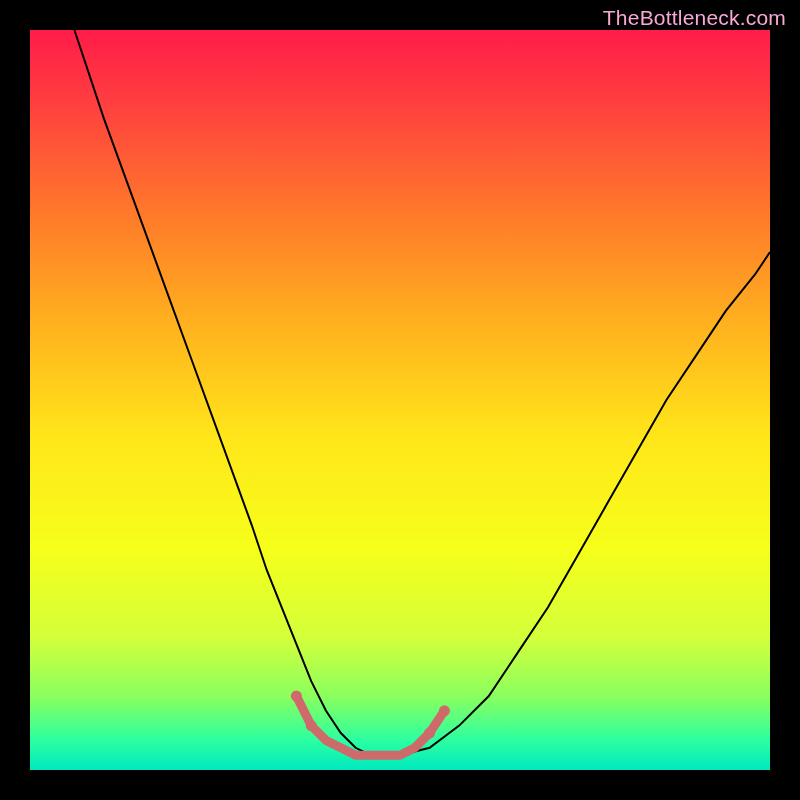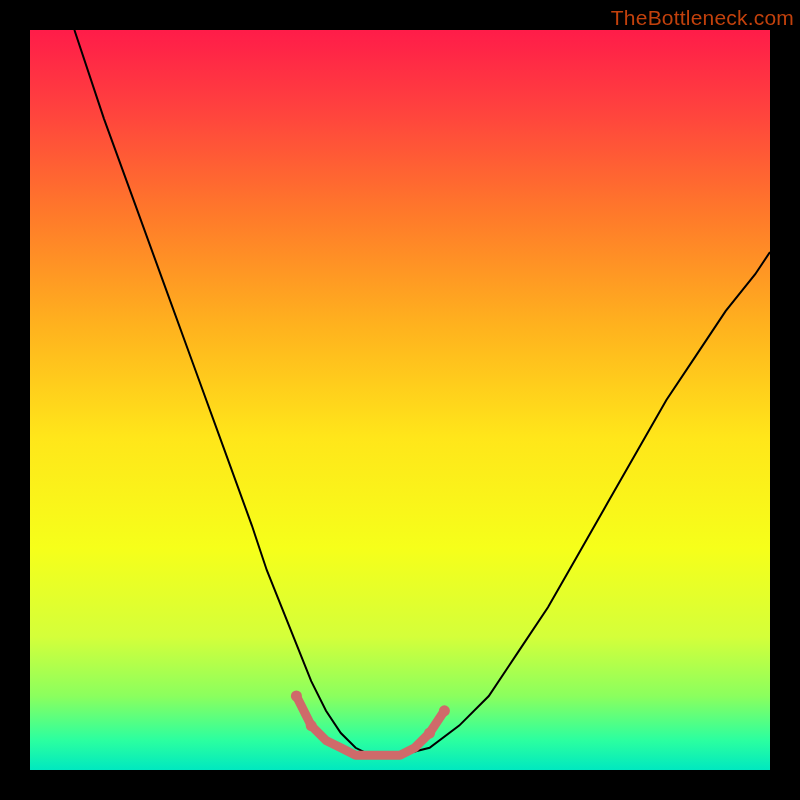--- a/index.html
+++ b/index.html
@@ -34,22 +34,22 @@
   }
   .curves {
     position: absolute;
     inset: 0;
     width: 100%;
     height: 100%;
   }
   .watermark {
     position: absolute;
     top: 6px;
-    right: 6px;
-    color: #c2410c;
+    right: 14px;
+    color: #f9a8d4;
     font-size: 21px;
     font-weight: 500;
     letter-spacing: 0.2px;
   }
 </style>
 </head>
 <body>
 
 <div class="frame">
   <div class="plot-area">

